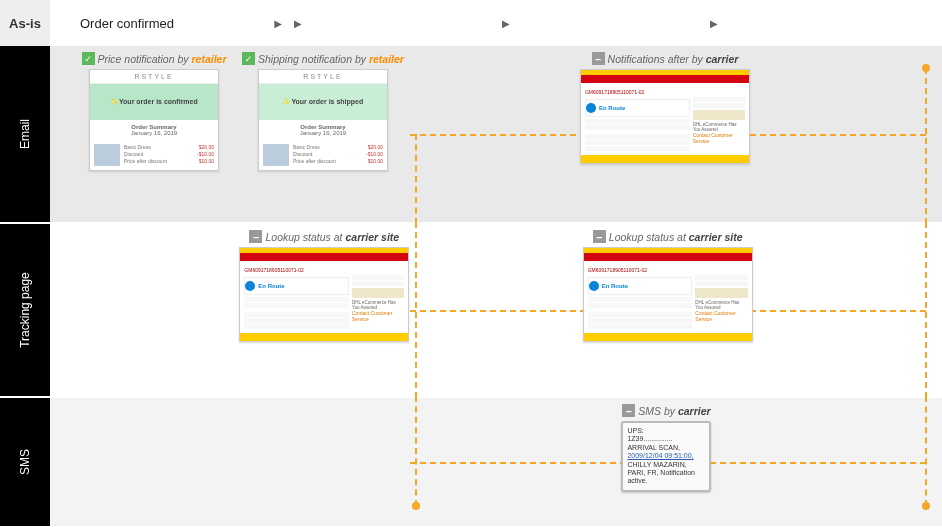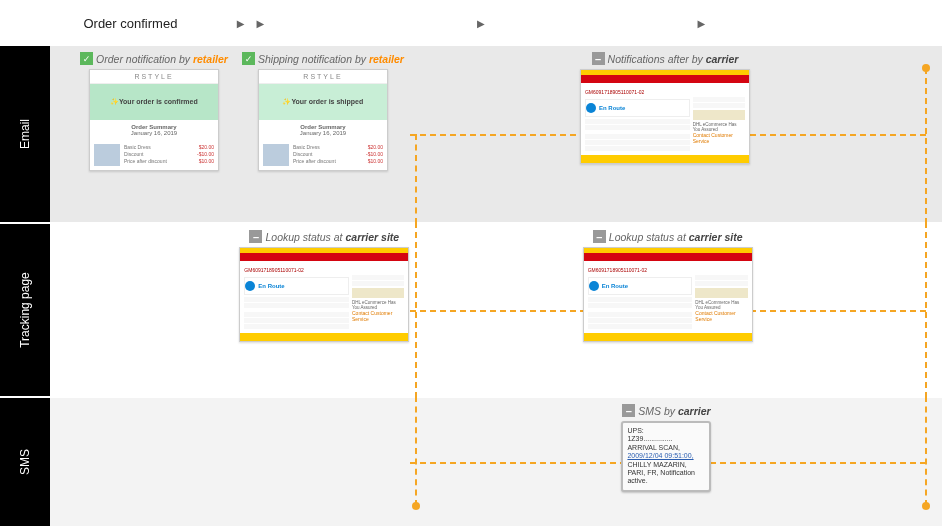--- a/index.html
+++ b/index.html
@@ -1,20 +1,20 @@
 <!DOCTYPE html>
 <html><head>
 <meta charset="utf-8">
 <style>
   * { box-sizing: border-box; margin: 0; padding: 0; }
   body { font-family: Arial, Helvetica, sans-serif; font-size: 11px; color: #333; background: #fff; width: 942px; }
   .header-row { display: flex; align-items: center; height: 46px; }
   .asis-cell { width: 50px; height: 46px; background: #eee; display: flex; align-items: center; justify-content: center; font-weight: bold; font-size: 13px; }
   .stages { flex: 1; display: flex; align-items: center; padding: 0 30px; }
-  .stage { flex: 1; text-align: center; font-size: 13px; color: #222; display: flex; align-items: center; }
+  .stage { flex: 1; font-size: 13px; color: #222; display: flex; align-items: center; }
   .stage span.lbl { flex: 1; }
   .arrow { color: #666; font-size: 10px; padding: 0 6px; }
   .grid { display: flex; }
   .row-labels { width: 50px; background: #000; display: flex; flex-direction: column; }
   .row-label { display: flex; align-items: center; justify-content: center; position: relative; }
   .row-label span { color: #fff; font-size: 12px; transform: rotate(-90deg); white-space: nowrap; position: absolute; }
   .row-email { height: 178px; border-bottom: 2px solid #fff; }
   .row-track { height: 174px; border-bottom: 2px solid #fff; }
   .row-sms { height: 128px; }
   .content { flex: 1; display: flex; flex-direction: column; }
@@ -60,20 +60,21 @@
   .sms-thumb .line { line-height: 1.2; }
   .sms-thumb .blue { color: #2a5db0; text-decoration: underline; }
   .vline-dashed { border-left: 2px dashed #f5a623; position: absolute; top: 0; bottom: 0; }
   .hline-dashed { border-top: 2px dashed #f5a623; position: absolute; height: 0; }
   .vdot { width: 8px; height: 8px; background: #f5a623; border-radius: 50%; position: absolute; }
 </style>
 </head>
 <body>
 
 <div class="header-row">
+  <div class="asis-cell">As-is</div>
   <div class="stages">
     <div class="stage">
         <span class="lbl">Order confirmed</span>
         <span class="arrow">▶</span>
       </div>
     <div class="stage">
         <span class="arrow">▶</span>
       </div>
     <div class="stage">
         <span class="arrow">▶</span>
@@ -100,21 +101,21 @@
 
     <div class="lane lane-email">
       <div class="hline-dashed" style="left:360px; right:16px; top:88px;"></div>
       <div class="vdot" style="right:12px; top:18px;"></div>
       <div class="vline-dashed" style="right:15px; top:22px; bottom:-2px;"></div>
       <div class="vline-dashed" style="left:365px; top:88px; bottom:-2px;"></div>
       <div class="cols">
         <div class="col">
           <div class="caption">
             <span class="chk">✓</span>
-            <span><span>Order notification by </span><b class="retailer">retailer</b></span>
+            <span><span>Price notification by </span><b class="retailer">retailer</b></span>
           </div>
           <div class="thumb">
             <div class="th-head">RSTYLE</div>
             <div class="th-banner banner-green">✨Your order is confirmed</div>
             <div class="th-sub"><b>Order Summary</b><br><span>January 16, 2019</span></div>
             <div class="th-summary">
               <div class="img"></div>
               <div class="lines">
                 <div class="left">
                     <span>Basic Dress</span>

